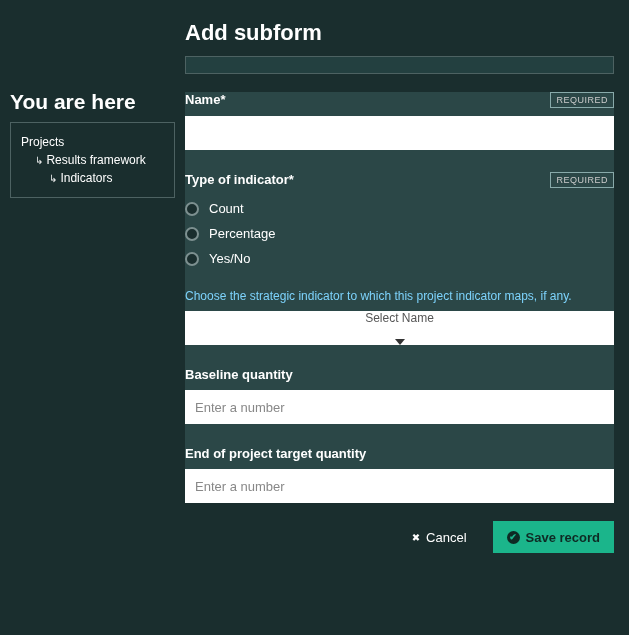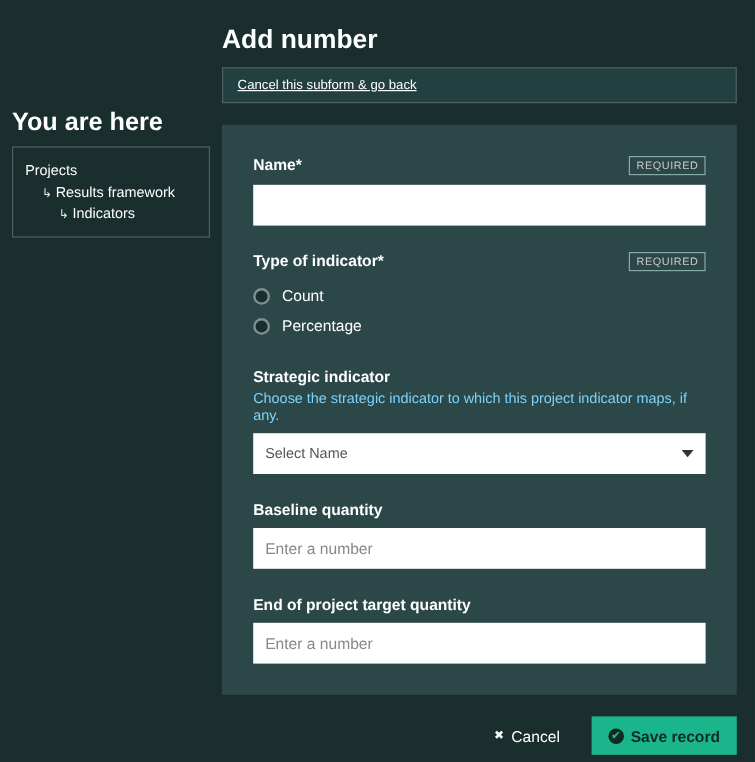--- a/index.html
+++ b/index.html
@@ -65,21 +65,20 @@
     margin-bottom: 18px;
   }
   .subform-bar .left { font-weight: 600; }
   .subform-bar .right {
     text-decoration: underline;
     cursor: pointer;
     font-size: 11px;
   }
   .form-panel {
     background: #2b4747;
-    padding: 26px;
     flex: 0 0 auto;
   }
   .field-block { margin-bottom: 22px; }
   .field-block:last-child { margin-bottom: 0; }
   .label-row {
     display: flex;
     justify-content: space-between;
     align-items: flex-start;
     margin-bottom: 8px;
   }
@@ -113,20 +112,21 @@
   .select-wrap {
     background: #fff;
     height: 34px;
     display: flex;
     align-items: center;
     padding: 0 10px;
     justify-content: space-between;
     color: #555;
     font-size: 12px;
     cursor: pointer;
+    flex-direction: column;
   }
   .select-caret {
     width: 0; height: 0;
     border-left: 5px solid transparent;
     border-right: 5px solid transparent;
     border-top: 6px solid #333;
   }
   .radio-group {}
   .radio-option {
     display: flex;
@@ -194,24 +194,23 @@
       <div class="bc-item bc-indent1">
         <span class="bc-arrow">↳</span><span>Results framework</span>
       </div>
       <div class="bc-item bc-indent2">
         <span class="bc-arrow">↳</span><span>Indicators</span>
       </div>
     </div>
   </aside>
 
   <main class="main">
-    <h1 class="page-title">Add number</h1>
+    <h1 class="page-title">Add subform</h1>
 
     <div class="subform-bar">
-      <span class="right">Cancel this subform &amp; go back</span>
     </div>
 
     <div class="form-panel">
 
       <div class="field-block">
         <div class="label-row">
           <span class="field-label">Name*</span>
           <span class="required-tag">REQUIRED</span>
         </div>
         <input class="text-input" type="text" style="">
@@ -224,27 +223,28 @@
         </div>
         <div class="radio-group">
           <div class="radio-option">
             <span class="radio-circle"></span>
             <span class="radio-label">Count</span>
           </div>
           <div class="radio-option">
             <span class="radio-circle"></span>
             <span class="radio-label">Percentage</span>
           </div>
-        </div>
-      </div>
-
-      <div class="field-block">
-        <div class="label-row">
-          <span class="field-label">Strategic indicator</span>
-        </div>
+          <div class="radio-option">
+            <span class="radio-circle"></span>
+            <span class="radio-label">Yes/No</span>
+          </div>
+        </div>
+      </div>
+
+      <div class="field-block">
         <div class="helper">Choose the strategic indicator to which this project indicator maps, if any.</div>
         <div class="select-wrap">
           <span>Select Name</span>
           <span class="select-caret"></span>
         </div>
       </div>
 
       <div class="field-block">
         <div class="label-row">
           <span class="field-label">Baseline quantity</span>

